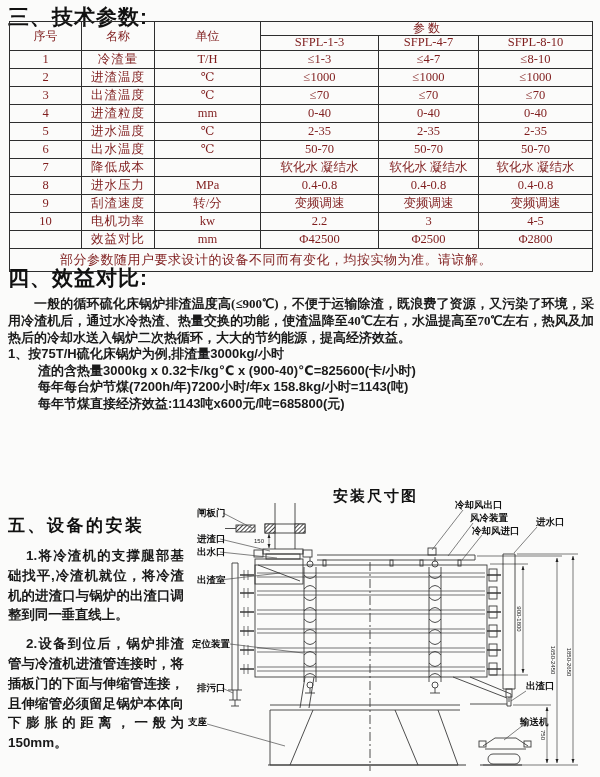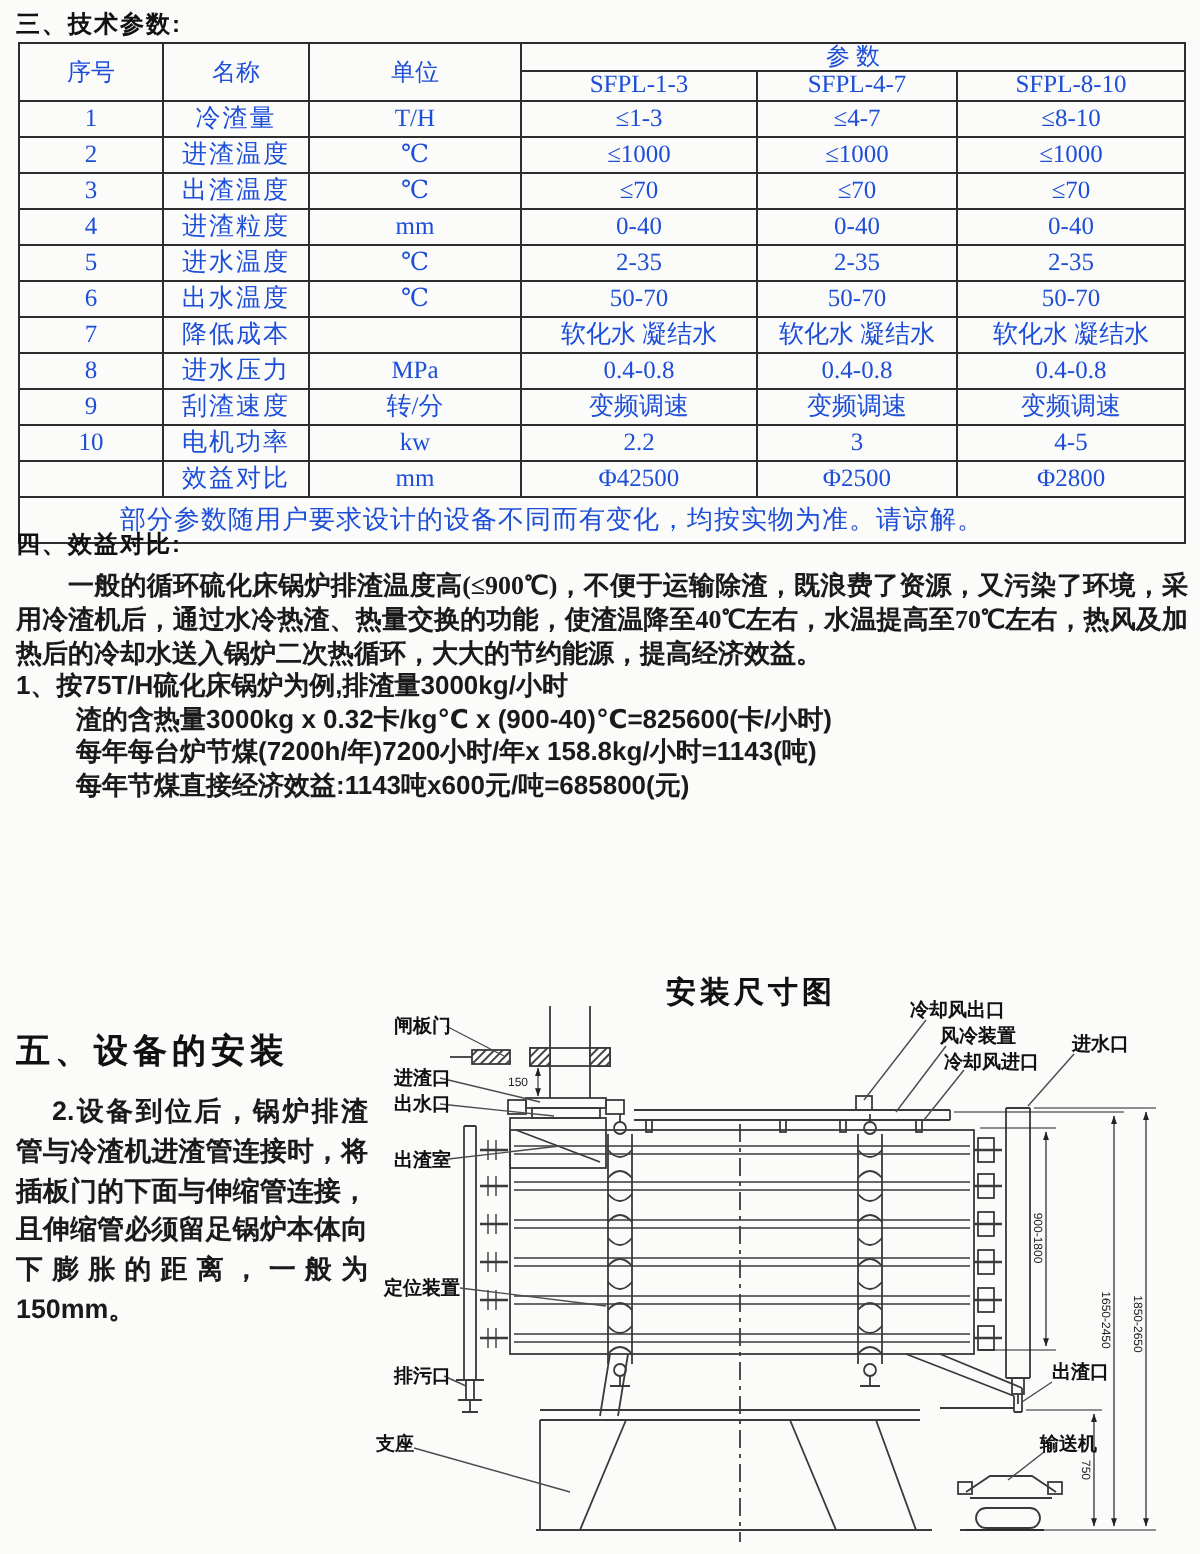--- a/index.html
+++ b/index.html
@@ -1,23 +1,23 @@
 <!DOCTYPE html>
 <html><head>
 <meta charset="utf-8">
 <style>
   html,body{margin:0;padding:0;}
   body{width:600px;height:777px;position:relative;background:#fbfbfa;overflow:hidden;
        font-family:"Liberation Sans","DejaVu Sans",sans-serif;color:#1a1a1a;}
   .abs{position:absolute;}
-  .s-head{font-weight:bold;font-size:12px;letter-spacing:1px;color:#111;}
+  .s-head{font-weight:bold;font-size:21px;letter-spacing:1px;color:#111;}
   
   #tech-table{position:absolute;left:9px;top:21px;width:583px;border-collapse:collapse;
       table-layout:fixed;font-family:"Liberation Serif","DejaVu Serif",serif;
-      font-size:12.5px;color:#1d4ed8;background:transparent;}
+      font-size:12.5px;color:#7f1d1d;background:transparent;}
   #tech-table th,#tech-table td{border:1px solid #2e2e2e;text-align:center;padding:0;
       font-weight:normal;white-space:nowrap;overflow:hidden;line-height:1.1;}
   #tech-table thead tr.r1 th{height:12px;font-size:12px;}
   #tech-table thead tr.r2 th{height:14px;font-size:12.5px;}
   #tech-table tbody td{height:17px;}
   #tech-table td.c-name{letter-spacing:1px;}
   #tech-table .note-cell{text-align:left;padding:2px 4px 2px 50px;font-size:13px;height:18px;letter-spacing:0.5px;}
   
   #s4{position:absolute;left:8px;top:264px;width:586px;}
   #s4 .intro{margin:3px 0 0;font-size:13px;font-weight:bold;line-height:17px;
@@ -168,20 +168,21 @@
   <div id="s4-lines">
       <div class="s4-line">1、按75T/H硫化床锅炉为例,排渣量3000kg/小时</div>
       <div class="s4-line sub">渣的含热量3000kg x 0.32卡/kg℃ x (900-40)℃=825600(卡/小时)</div>
       <div class="s4-line sub">每年每台炉节煤(7200h/年)7200小时/年x 158.8kg/小时=1143(吨)</div>
       <div class="s4-line sub">每年节煤直接经济效益:1143吨x600元/吨=685800(元)</div>
     </div>
 </div>
 
 <div id="s5">
   <div class="s-head">五、设备的安装</div>
+  <p class="s5p">1.将冷渣机的支撑腿部基础找平,冷渣机就位，将冷渣机的进渣口与锅炉的出渣口调整到同一垂直线上。</p>
   <p class="s5p">2.设备到位后，锅炉排渣管与冷渣机进渣管连接时，将插板门的下面与伸缩管连接，且伸缩管必须留足锅炉本体向下膨胀的距离，一般为150mm。</p>
 </div>
 
 <div id="diagram">
 <svg width="430" height="290" viewBox="0 0 430 290" xmlns="http://www.w3.org/2000/svg">
   <defs>
     <pattern id="hatch" width="3" height="3" patternUnits="userSpaceOnUse" patternTransform="rotate(45)">
       <rect width="3" height="3" fill="#fff"></rect>
       <line x1="0.5" y1="0" x2="0.5" y2="3" stroke="#444" stroke-width="1"></line>
     </pattern>

